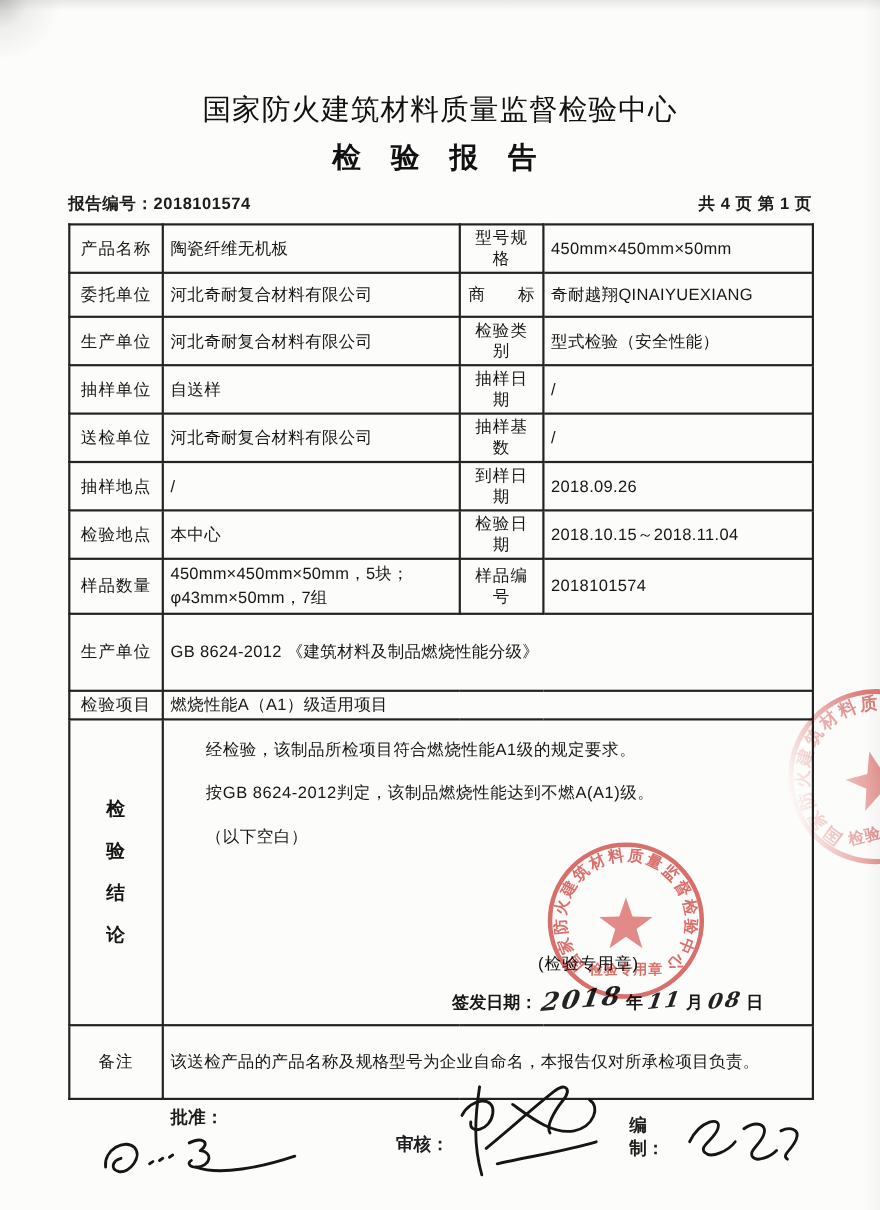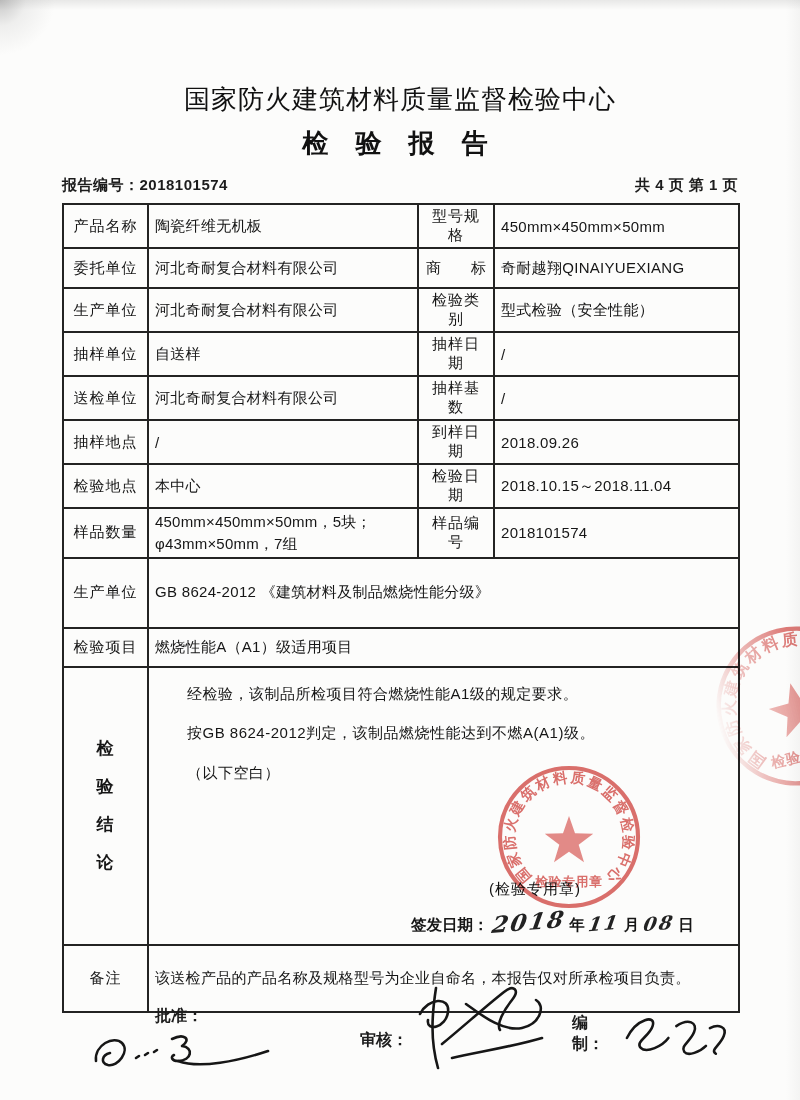--- a/index.html
+++ b/index.html
@@ -151,21 +151,21 @@
       <td class="val val-small">450mm×450mm×50mm，5块；φ43mm×50mm，7组</td>
       <td class="lbl">样品编号</td>
       <td class="val">2018101574</td>
     </tr>
 
     <tr style="height:70px">
       <td class="lbl">生产单位</td>
       <td class="val" colspan="3">GB 8624-2012 《建筑材料及制品燃烧性能分级》</td>
     </tr>
 
-    <tr style="height:39px">
+    <tr style="height:26px">
       <td class="lbl">检验项目</td>
       <td class="val" colspan="3">燃烧性能A（A1）级适用项目</td>
     </tr>
 
     <tr style="height:278px">
       <td class="lbl concl-lbl">
         <div class="vlabel">
           <span>检</span>
           <span>验</span>
           <span>结</span>

